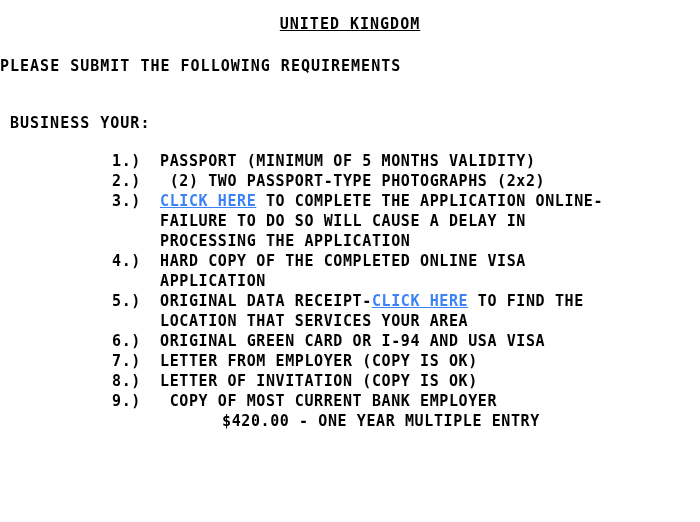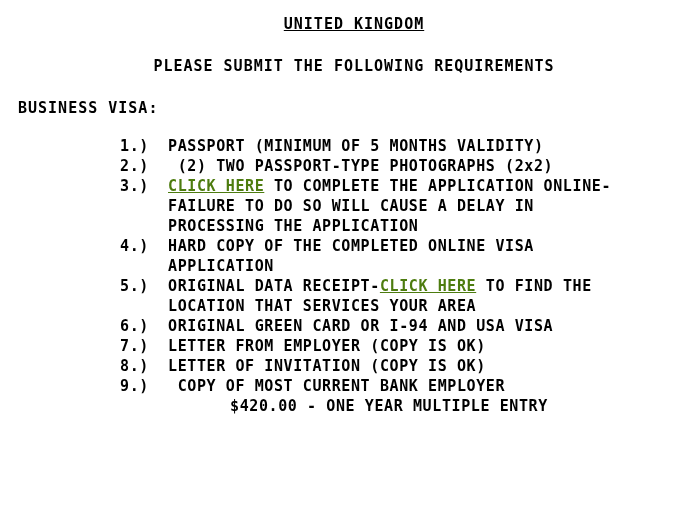--- a/index.html
+++ b/index.html
@@ -14,36 +14,36 @@
     color: #000000;
     font-size: 15px;
     line-height: 20px;
     overflow: hidden;
   }
   .page {
     position: relative;
     width: 700px;
     height: 522px;
     box-sizing: border-box;
-    padding: 8px 0 0 8px;
+    padding: 8px 0 0 0;
   }
   .title {
     text-align: center;
     font-weight: bold;
     letter-spacing: 1px;
     text-decoration: underline;
     margin-top: 6px;
     margin-bottom: 22px;
     font-size: 15px;
   }
   .subtitle {
-    text-align: center;
+    text-align: left;
     font-weight: bold;
     letter-spacing: 1px;
-    margin-bottom: 22px;
+    margin-bottom: 37px;
     font-size: 15px;
   }
   .section-label {
     font-weight: bold;
     letter-spacing: 1px;
     padding-left: 10px;
     margin-bottom: 18px;
     font-size: 15px;
   }
   .list {
@@ -61,21 +61,21 @@
     width: 48px;
     flex: 0 0 48px;
     text-align: left;
     white-space: pre;
   }
   .txt {
     flex: 1 1 auto;
     white-space: pre-wrap;
   }
   a.link {
-    color: #4d7c0f;
+    color: #3b82f6;
     text-decoration: underline;
     font-weight: bold;
     letter-spacing: 0.6px;
   }
   .fees {
     padding-left: 222px;
     font-weight: bold;
     letter-spacing: 0.6px;
     font-size: 15px;
     line-height: 20px;
@@ -84,21 +84,21 @@
 </style>
 </head>
 <body>
 
 <div class="page">
 
   <div class="title">UNITED KINGDOM</div>
 
   <div class="subtitle">PLEASE SUBMIT THE FOLLOWING REQUIREMENTS</div>
 
-  <div class="section-label">BUSINESS VISA:</div>
+  <div class="section-label">BUSINESS YOUR:</div>
 
   <div class="list">
 
     <div class="item">
       <span class="num">1.)</span>
       <span class="txt">PASSPORT (MINIMUM OF 5 MONTHS VALIDITY)</span>
     </div>
 
     <div class="item">
       <span class="num">2.)</span>

